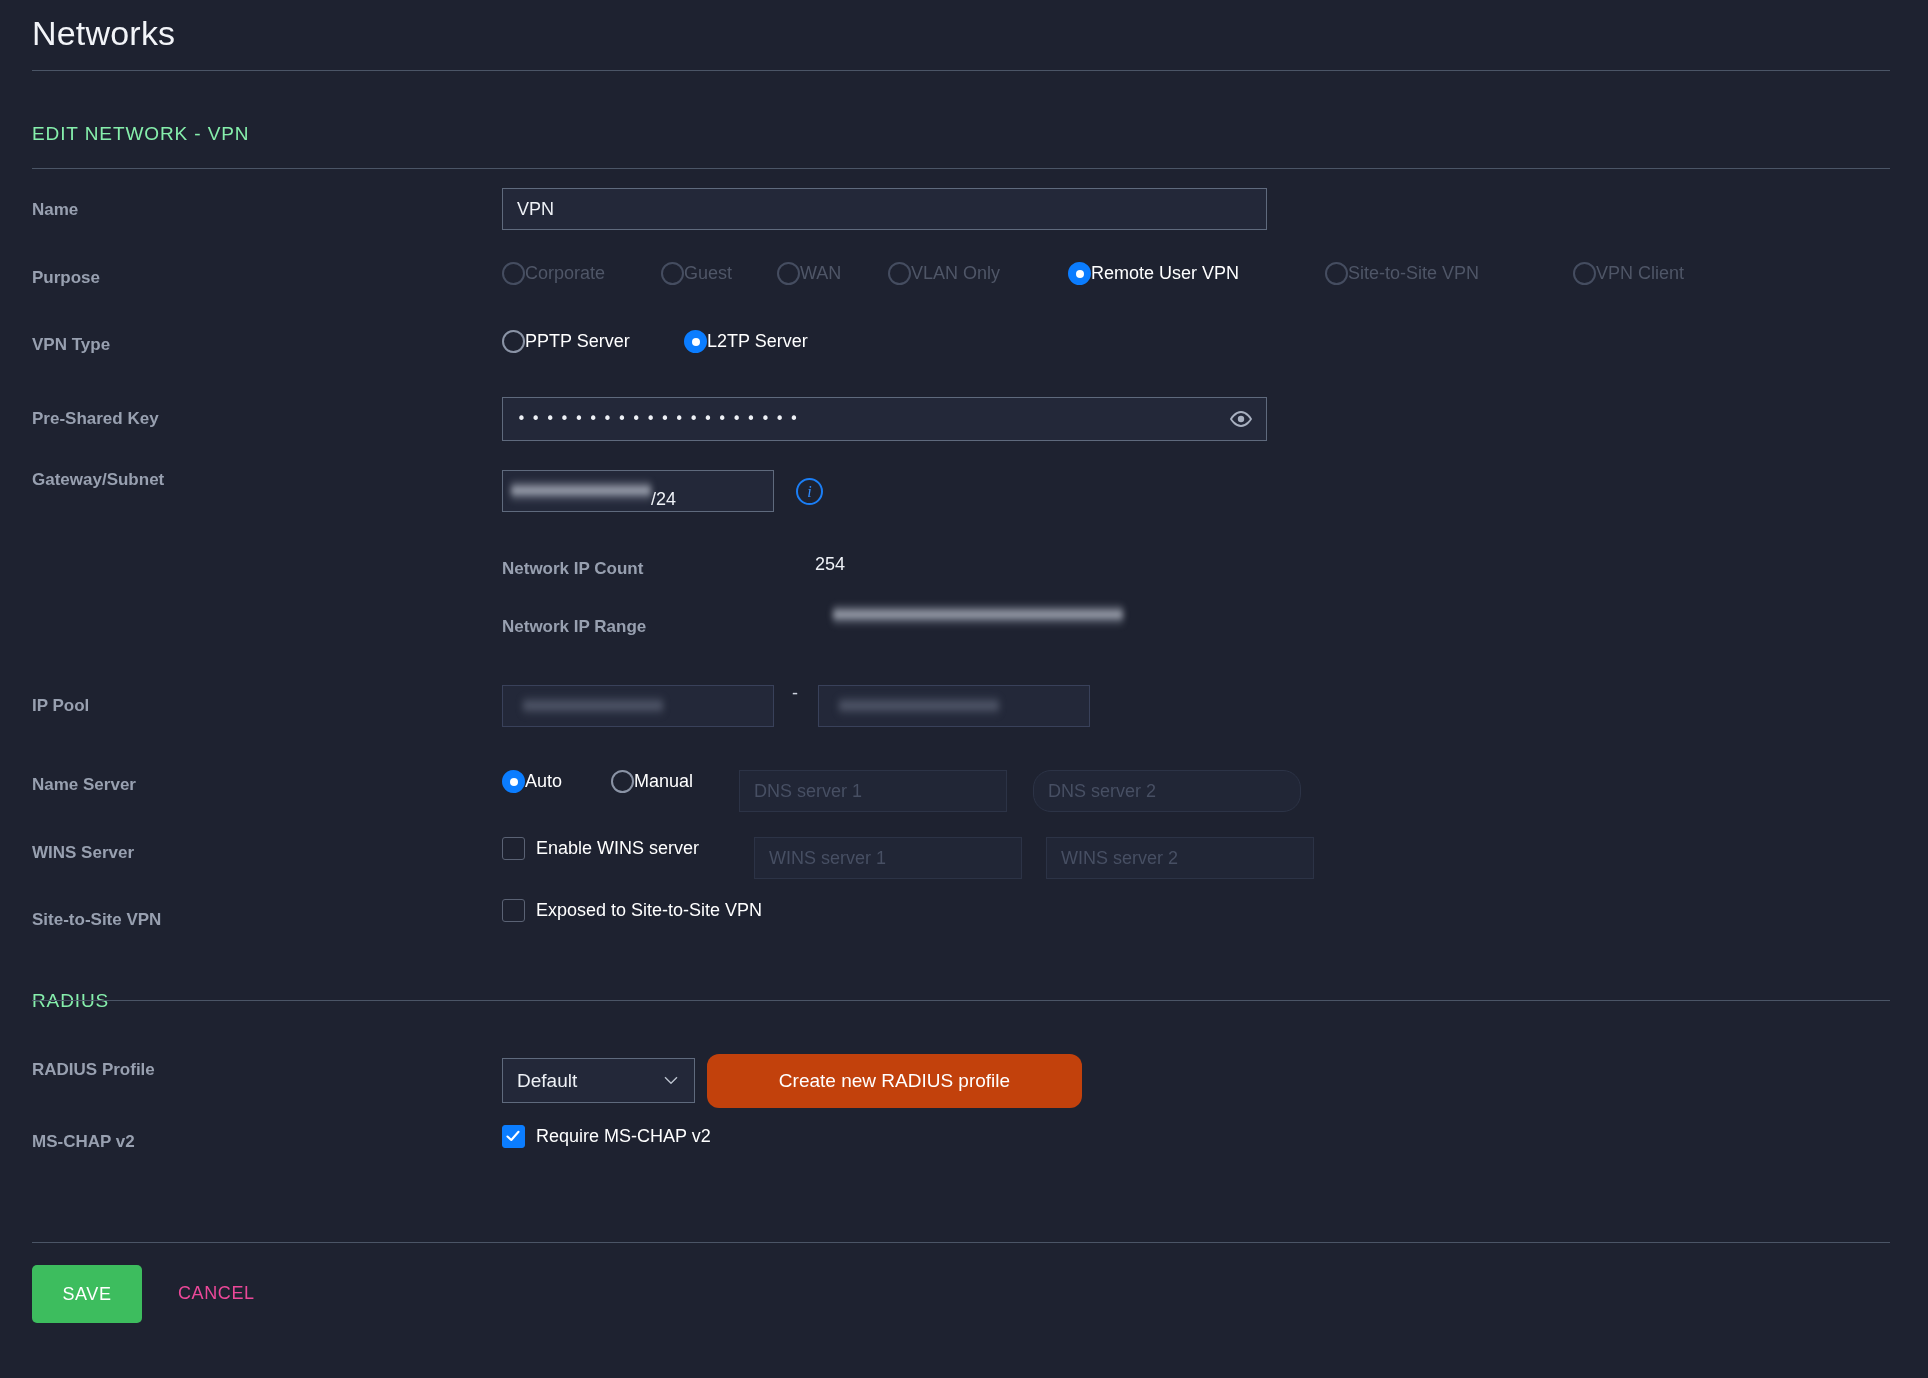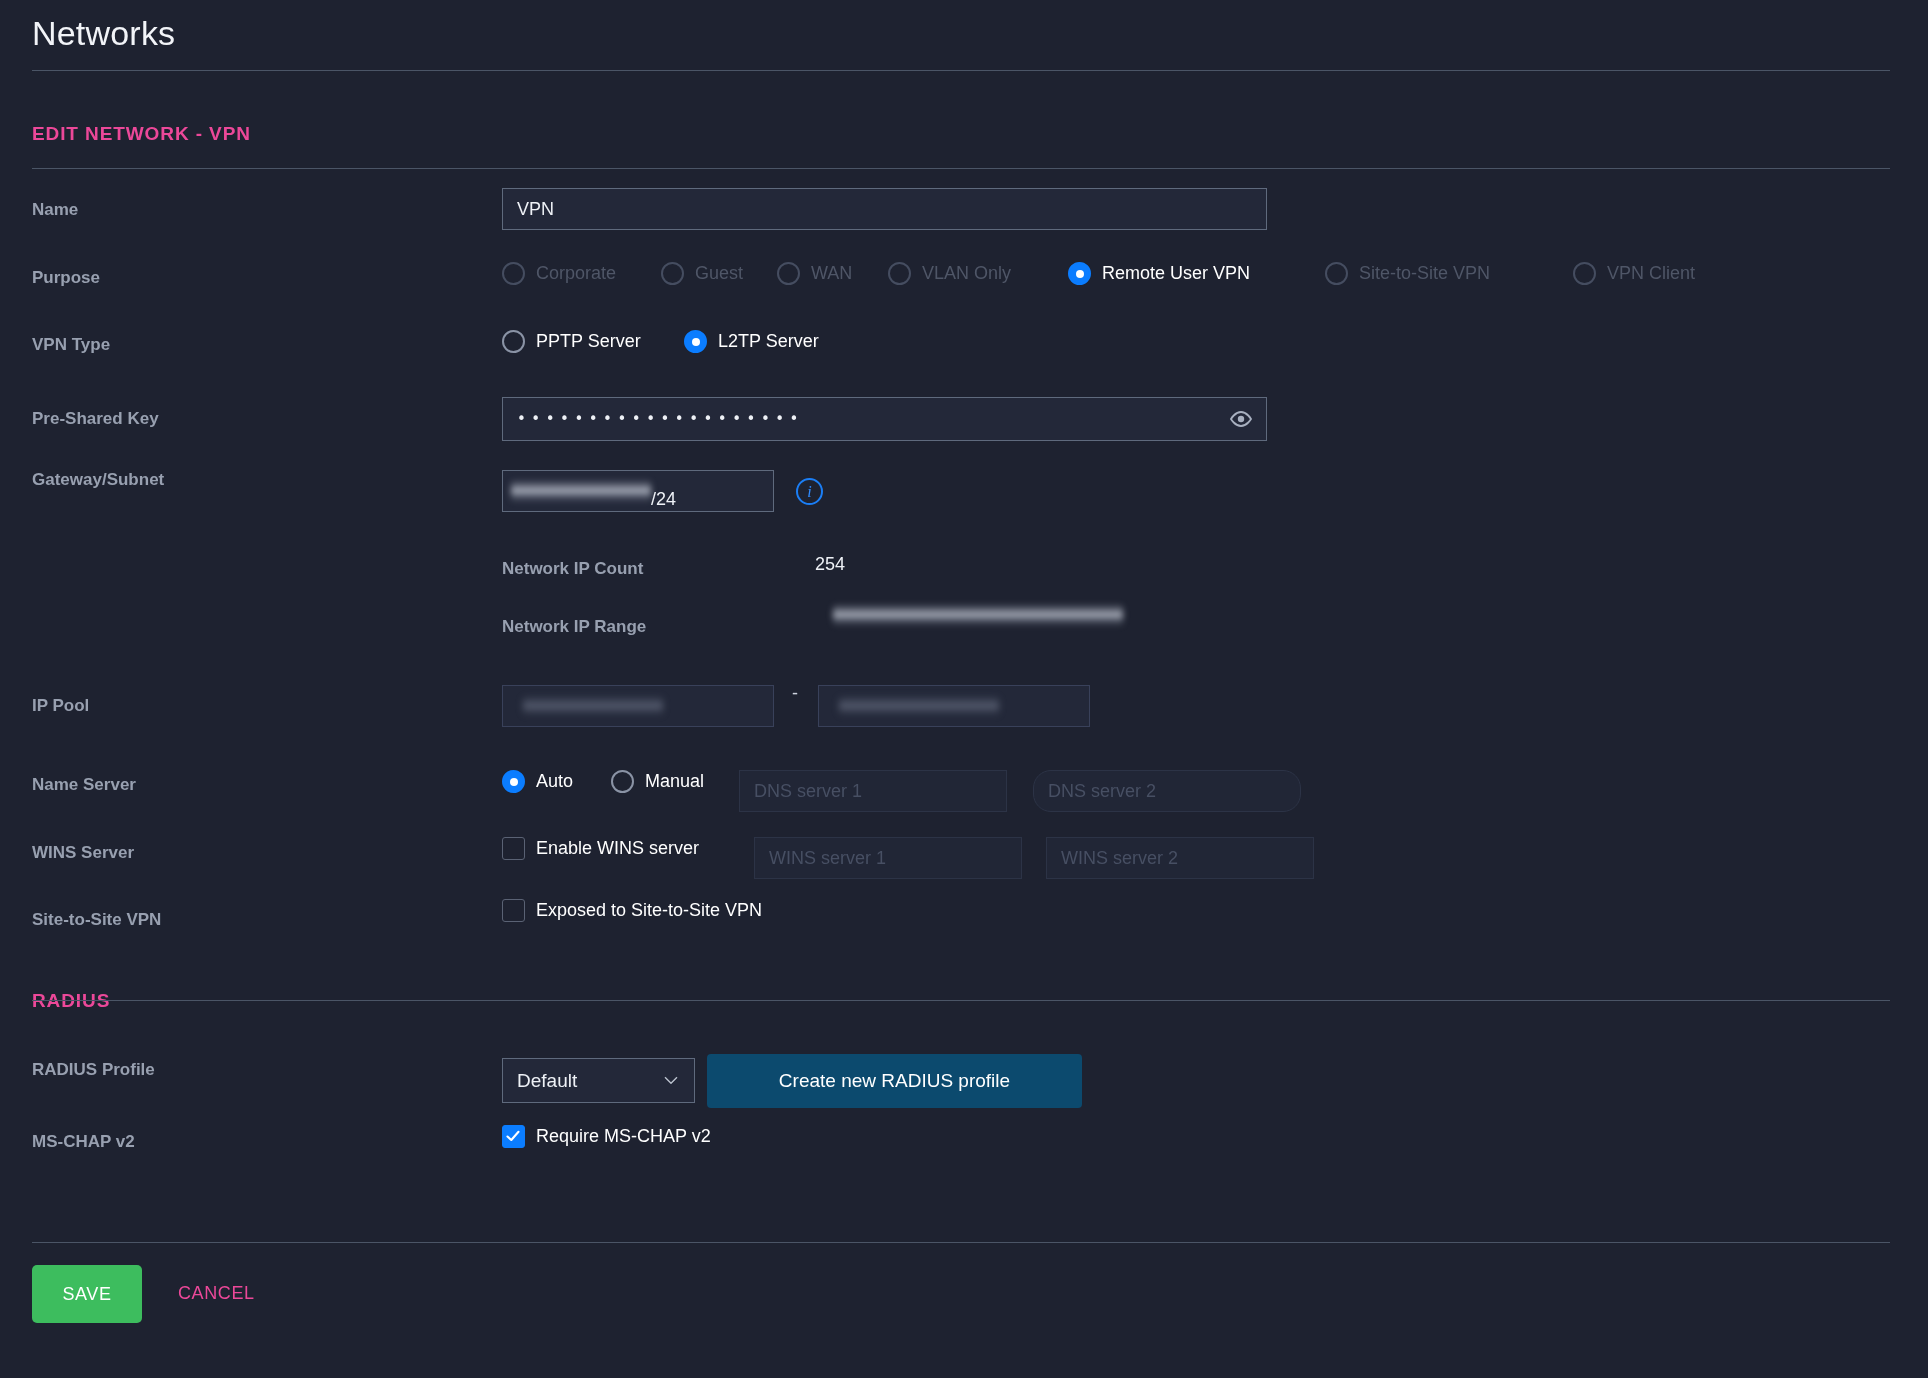--- a/index.html
+++ b/index.html
@@ -21,21 +21,21 @@
     position: absolute; left: 32px; width: 1858px; height: 1px;
     background: #4b5566;
   }
   .hr-top    { top: 70px; }
   .hr-sect1  { top: 168px; }
   .hr-radius { top: 1000px; }
   .hr-footer { top: 1242px; }
 
   .section-title {
     position: absolute; left: 32px;
-    font-size: 19px; font-weight: 700; color: #ec4899;
+    font-size: 19px; font-weight: 400; color: #86efac;
     letter-spacing: 0.9px;
     text-align: right;
   }
   .st-edit   { top: 123px; }
   .sect-radius-title { top: 990px; }
   .lbl {
     position: absolute; left: 32px;
     font-size: 17px; font-weight: 700; color: #98a0b0;
     white-space: nowrap;
   }
@@ -110,21 +110,21 @@
   .radio.on {
     background: #0b7dff; border-color: #0b7dff;
   }
   .radio.on::after {
     content: ""; position: absolute; left: 50%; top: 50%;
     width: 8px; height: 8px; border-radius: 50%;
     background: #ffffff; transform: translate(-50%,-50%);
   }
   .radio.enabled { border-color: #8a93a5; }
   .r-label {
-    margin-left: 11px; font-size: 18px; color: #ffffff; white-space: nowrap;
+    margin-left: 0; font-size: 18px; color: #ffffff; white-space: nowrap;
   }
   .r-label.dis { color: #4d real; }
   .r-label.dis { color: #4f5667; }
 
   
   .cb-item { position: absolute; display: flex; align-items: center; }
   .cb {
     width: 23px; height: 23px; border-radius: 3px;
     border: 1.5px solid #5a6274; background: transparent;
     flex: 0 0 auto; position: relative;
@@ -149,22 +149,22 @@
     height: 45px; color: #eef1f6; font-size: 19px;
     display: flex; align-items: center; padding: 8px 14px;
   }
   .chev {
     position: absolute; right: 16px; top: 50%;
     width: 14px; height: 8px; transform: translateY(-60%);
   }
 
   
   .btn-blue {
-    position: absolute; background: #0c4a6e; color: #ffffff;
-    border: none; border-radius: 4px;
+    position: absolute; background: #c2410c; color: #ffffff;
+    border: none; border-radius: 12px;
     font-size: 19px; font-family: "Liberation Sans", sans-serif;
     cursor: pointer; display: flex; align-items: center; justify-content: center;
   }
   .btn-green {
     position: absolute; background: #3dbd5e; color: #ffffff;
     border: none; border-radius: 5px;
     font-size: 18px; letter-spacing: 0.6px;
     font-family: "Liberation Sans", sans-serif;
     cursor: pointer; display: flex; align-items: center; justify-content: center;
   }

